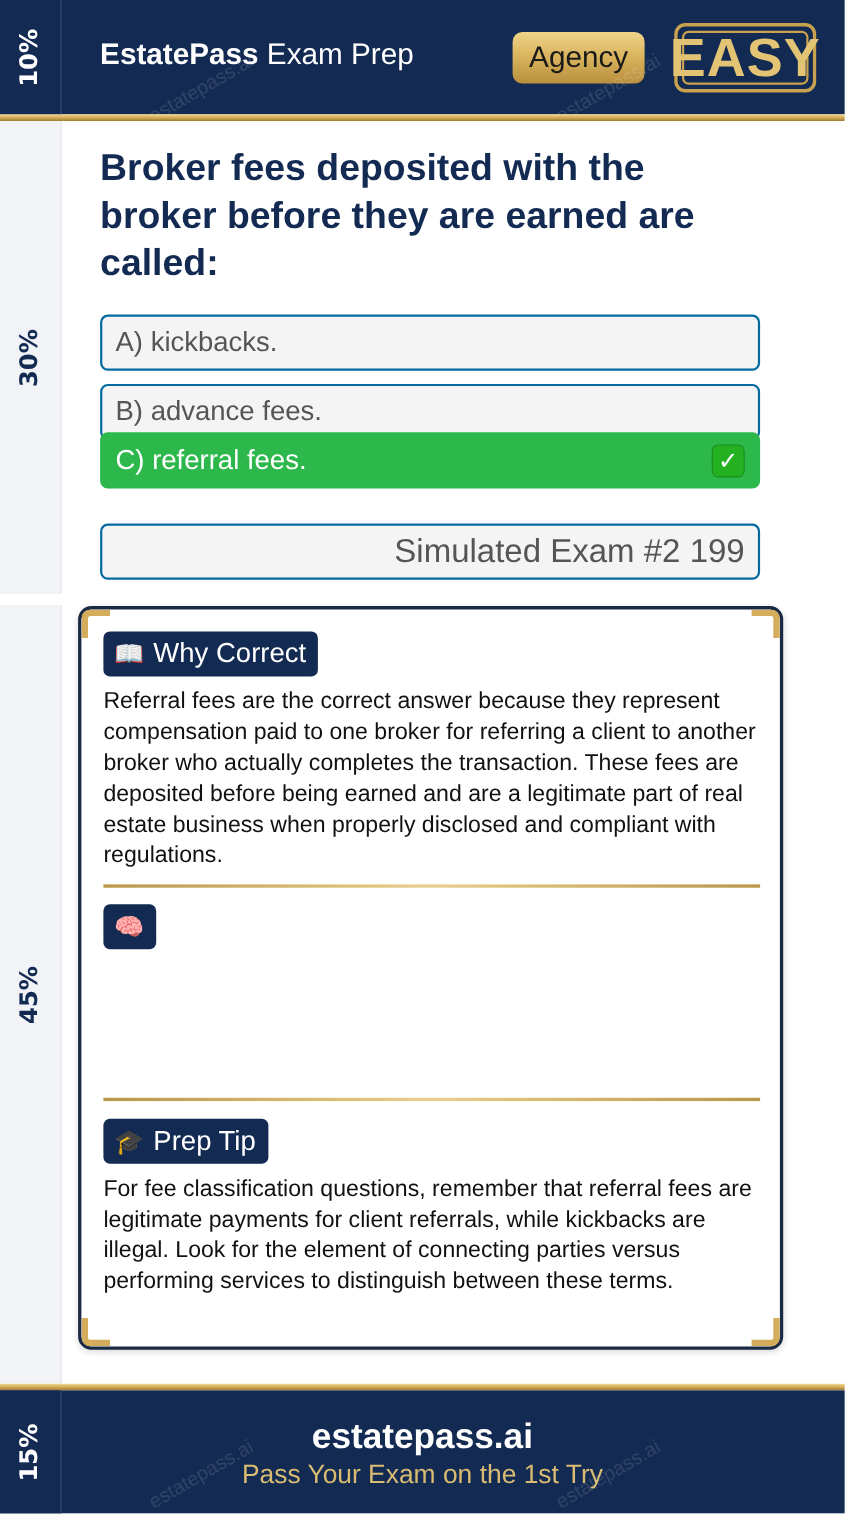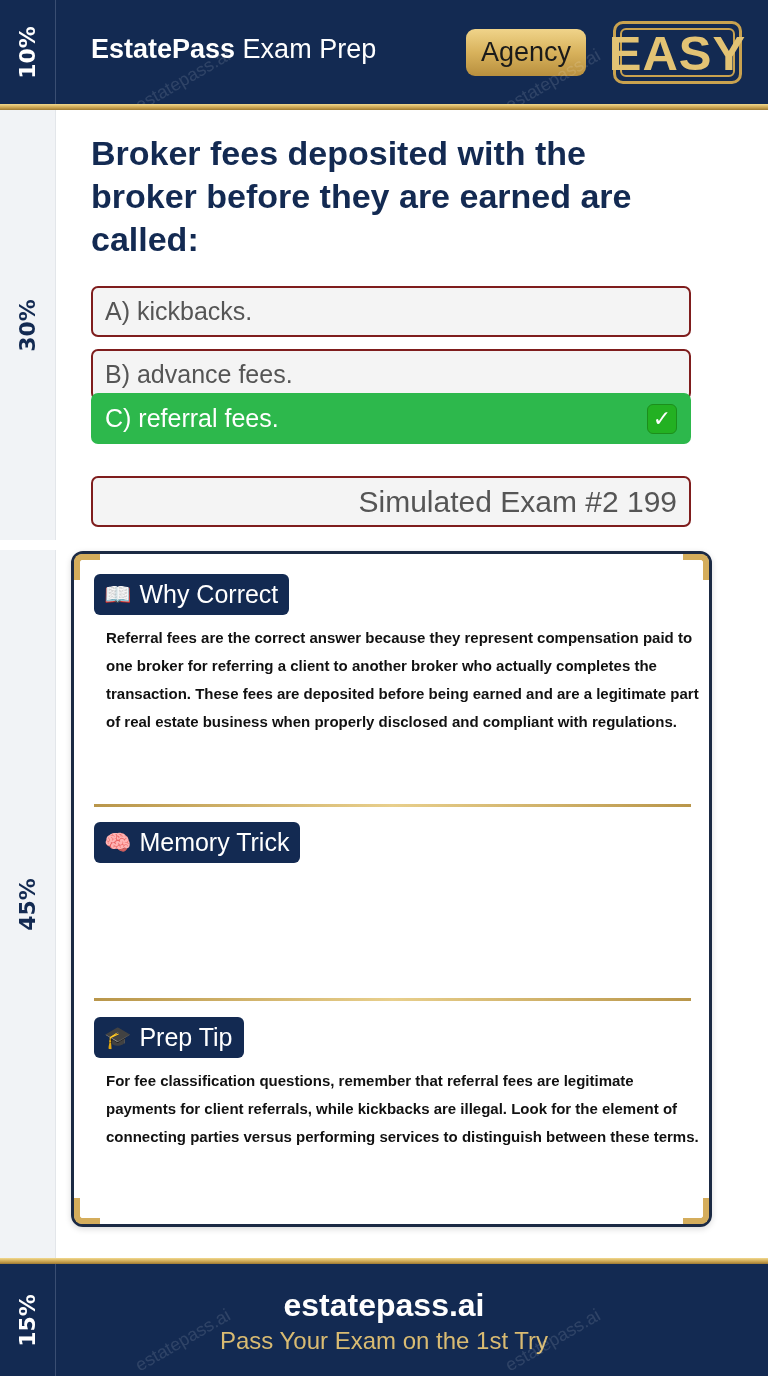--- a/index.html
+++ b/index.html
@@ -62,21 +62,21 @@
       position: relative;
     }
 
     
     .question {
       position: absolute; left: 91px; top: 132px; width: 600px;
       color: #132a52; font-size: 34px; font-weight: bold; line-height: 43px;
     }
     .option {
       position: absolute; left: 91px; width: 600px; height: 51px;
-      border: 2px solid #7f1d1d; border-radius: 7px;
+      border: 2px solid #0369a1; border-radius: 7px;
       background: #f4f4f4; color: #555555; font-size: 25px;
       display: flex; align-items: center; padding-left: 12px;
     }
     .option.correct {
       background: #2db84c; border-color: #2db84c; color: #ffffff;
     }
     .option .check {
       position: absolute; right: 12px; top: 9px; width: 30px; height: 30px;
       border-radius: 6px; background: #23b122; border: 1px solid #1c8e1c;
       color: #ffffff; font-size: 22px; font-weight: bold;
@@ -103,22 +103,22 @@
 
     .section-tag {
       position: absolute; left: 20px; height: 41px;
       background: #132a52; border-radius: 6px;
       color: #ffffff; font-size: 25px;
       display: flex; align-items: center; padding: 0 11px 0 10px; gap: 8px;
       white-space: nowrap;
     }
     .section-tag .ico { font-size: 22px; line-height: 1; }
     .section-body {
-      position: absolute; left: 32px; width: 600px;
-      color: #111111; font-size: 15px; line-height: 28px; font-weight: bold;
+      position: absolute; left: 20px; width: 600px;
+      color: #111111; font-size: 21px; line-height: 28px;
     }
     .divider {
       position: absolute; left: 20px; width: 597px; height: 3px;
       background: linear-gradient(90deg, #b9964a, #e8cf8c 50%, #b9964a);
     }
 
     
     .footer {
       position: absolute; left: 0; top: 1264px; width: 768px; height: 112px;
       background: #132a52;
@@ -186,21 +186,20 @@
 
   <div class="section-tag" style="top:20px;">
     <span class="ico">📖</span>
     <span>Why Correct</span>
   </div>
   <div class="section-body" style="top:70px;">Referral fees are the correct answer because they represent compensation paid to one broker for referring a client to another broker who actually completes the transaction. These fees are deposited before being earned and are a legitimate part of real estate business when properly disclosed and compliant with regulations.</div>
   <div class="divider" style="top:250px;"></div>
 
   <div class="section-tag" style="top:268px;">
     <span class="ico">🧠</span>
-    <span>Memory Trick</span>
   </div>
   <div class="divider" style="top:444px;"></div>
 
   <div class="section-tag" style="top:463px;">
     <span class="ico">🎓</span>
     <span>Prep Tip</span>
   </div>
   <div class="section-body" style="top:513px;">For fee classification questions, remember that referral fees are legitimate payments for client referrals, while kickbacks are illegal. Look for the element of connecting parties versus performing services to distinguish between these terms.</div>
 </div>
 

